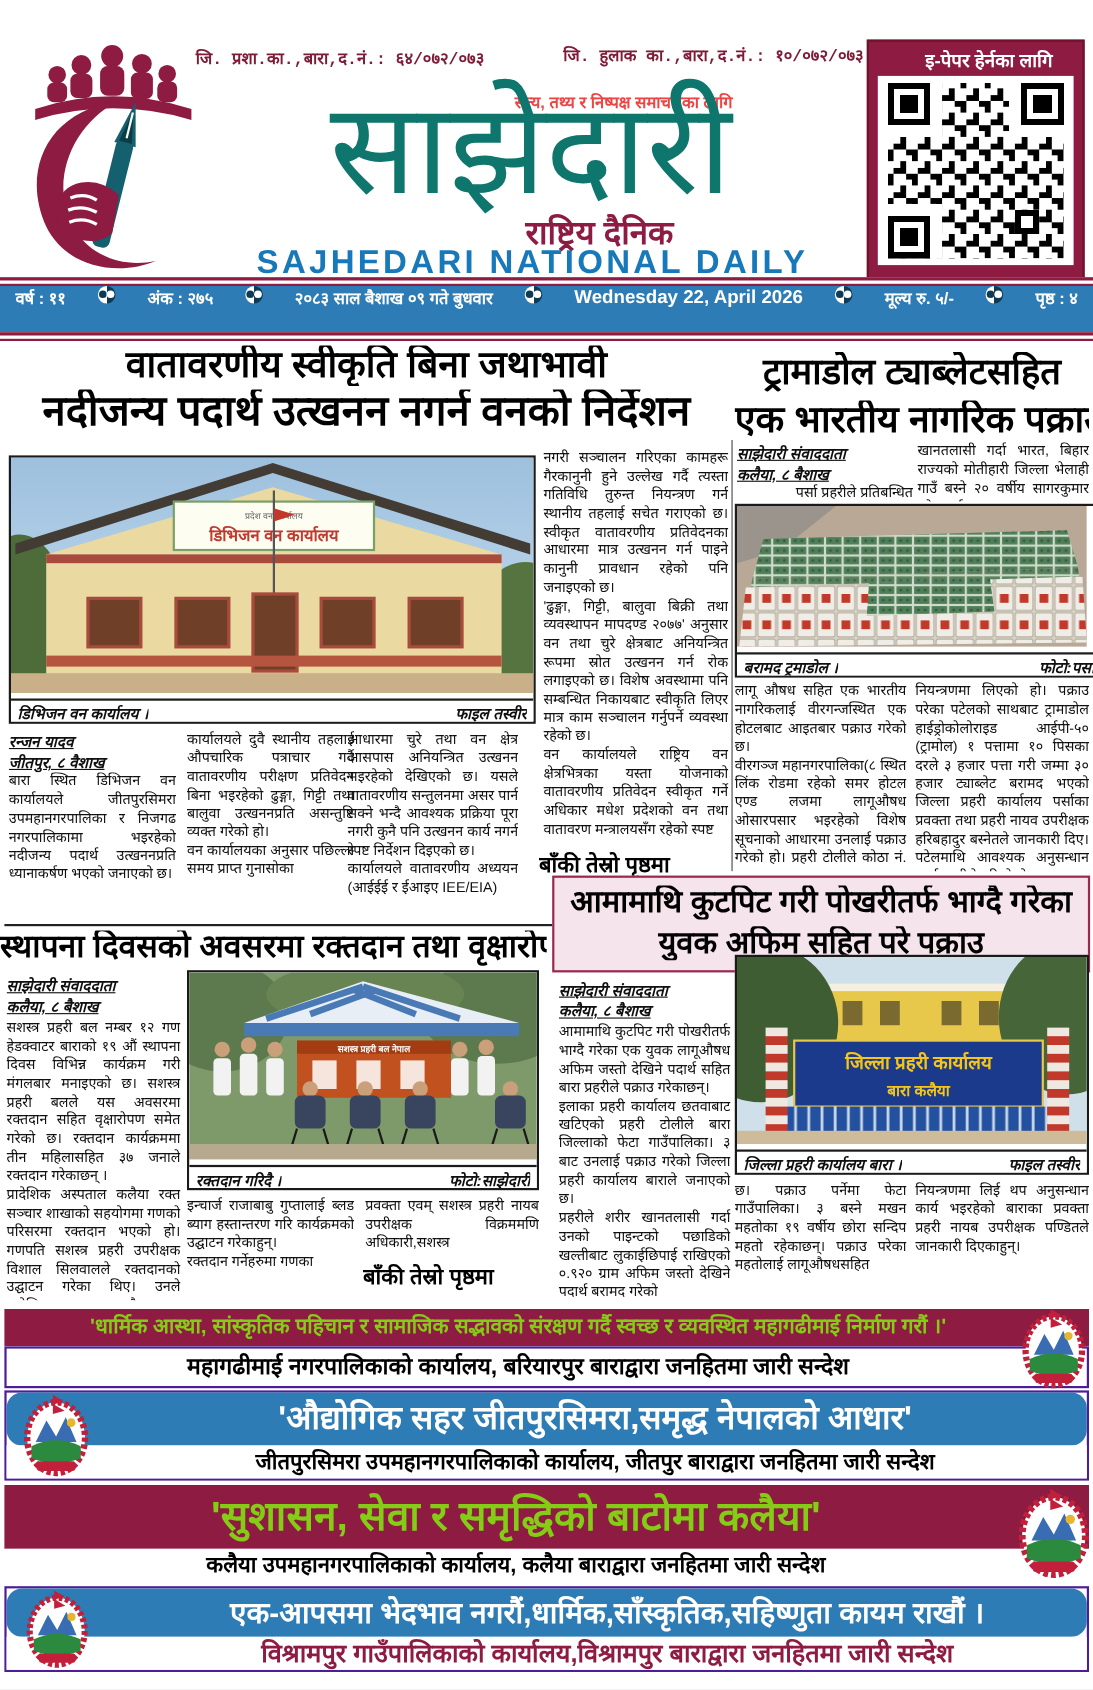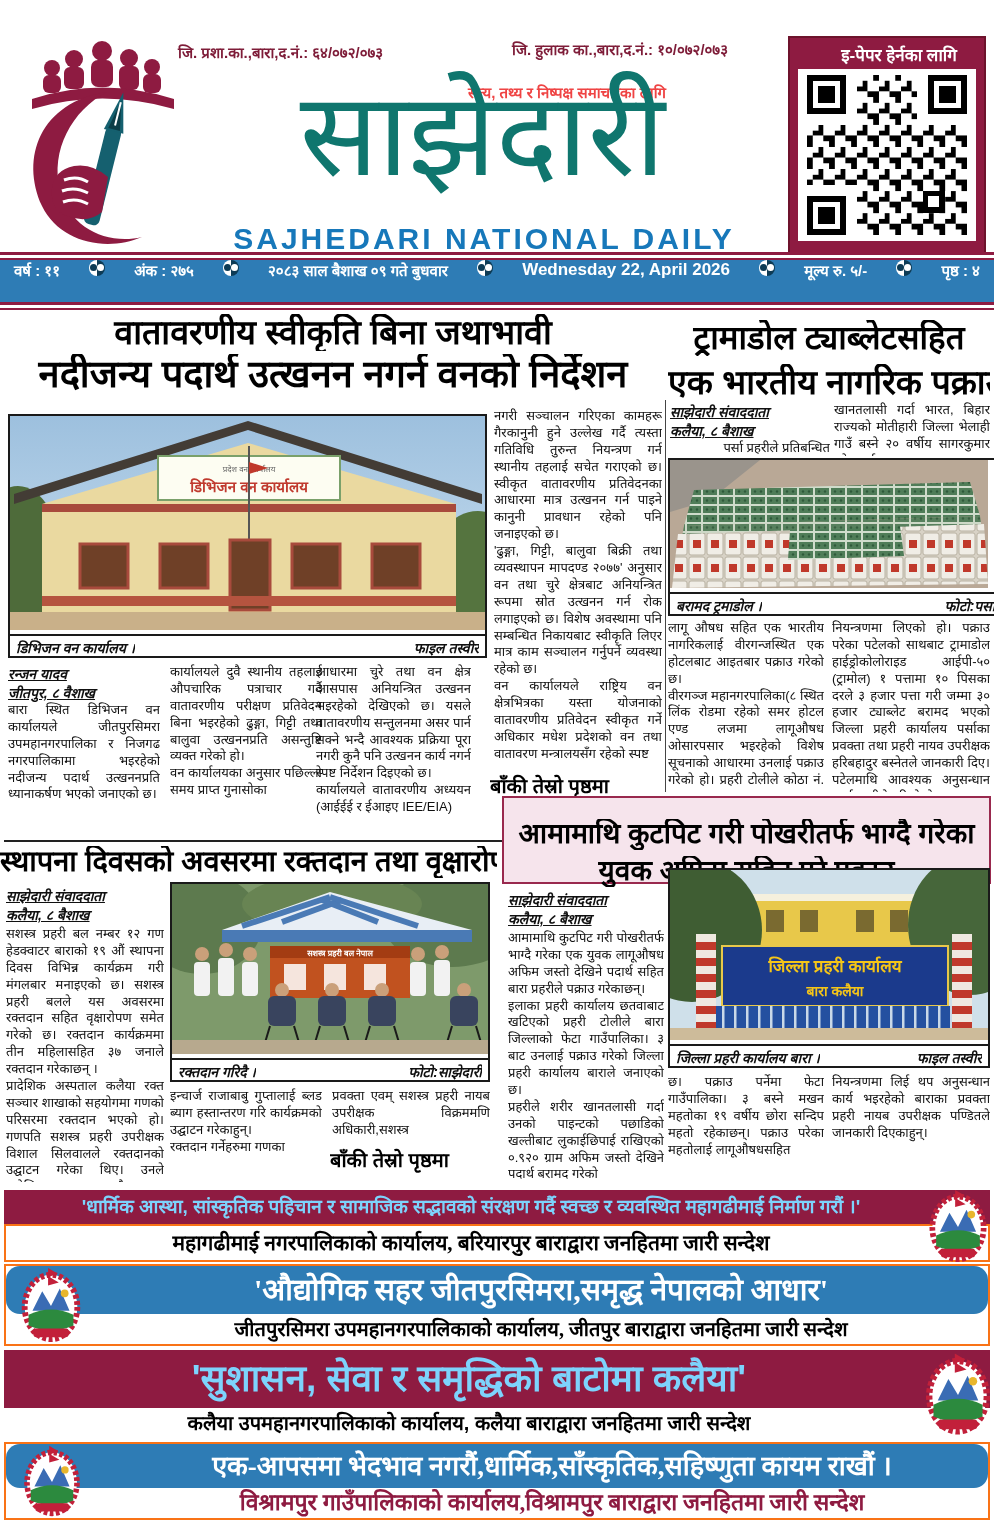--- a/index.html
+++ b/index.html
@@ -1,19 +1,19 @@
 <!DOCTYPE html>
 <html><head>
 <meta charset="utf-8">
 <style>
   html,body{margin:0;padding:0;background:#e9e9e9;}
   .page{position:relative;width:994px;height:1536px;background:#ffffff;margin:0 auto;
         font-family:"Liberation Sans","DejaVu Sans",sans-serif;overflow:hidden;}
   .abs{position:absolute;}
-  .reg{font-size:15px;font-weight:bold;color:#7e1c38;white-space:nowrap;}
+  .reg{font-size:15px;font-weight:bold;color:#7e1c38;white-space:nowrap;font-family:Liberation Mono, monospace;}
   .tagline{font-size:15px;font-weight:bold;color:#ef4444;white-space:nowrap;}
   .masthead{font-size:116px;font-weight:normal;color:#0f766e;text-align:center;line-height:150px;white-space:nowrap;overflow:hidden;}
   .subtitle{font-size:30px;font-weight:bold;color:#8e1b41;text-align:center;white-space:nowrap;}
   .entitle{font-size:30px;font-weight:bold;color:#1778ba;letter-spacing:3px;text-align:center;white-space:nowrap;}
   .qrbox{background:#8e1b41;border:2px solid #6d132c;box-sizing:border-box;text-align:center;}
   .qrlabel{color:#fff;font-weight:bold;font-size:17px;padding:5px 2px 3px;white-space:nowrap;overflow:hidden;margin-left:24px;}
   .qrwhite{background:#fff;width:178px;height:172px;margin:0 auto;display:flex;align-items:center;justify-content:center;}
   .rule2{box-sizing:border-box;border-top:3px solid #8e1b41;border-bottom:2px solid #8e1b41;background:#fff;}
   .datebar{background:#2e7cb5;color:#fff;display:flex;align-items:flex-start;justify-content:space-between;
            padding:0 14px;font-size:15px;font-weight:bold;box-sizing:border-box;white-space:nowrap;overflow:hidden;}
@@ -24,24 +24,24 @@
   .bodytxt{font-size:13px;line-height:1.30;text-align:justify;white-space:pre-line;overflow:hidden;color:#101010;}
   .byline{font-size:14px;font-weight:bold;font-style:italic;text-decoration:underline;color:#101010;white-space:nowrap;overflow:hidden;}
   .photo-box{border:2px solid #1a1a1a;background:#fff;box-sizing:border-box;overflow:hidden;}
   .capstrip{display:flex;justify-content:space-between;align-items:center;border-top:2px solid #1a1a1a;background:#fff;padding:2px 6px;height:24px;box-sizing:border-box;}
   .cap{font-size:14px;font-weight:bold;font-style:italic;color:#101010;white-space:nowrap;overflow:hidden;}
   .cont{font-weight:800;font-size:20px;color:#000;text-align:left;white-space:nowrap;overflow:hidden;}
   .vrule{width:1px;background:#444;}
   .hrule{height:2px;background:#222;}
   .opium-hbox{background:#f6e4ec;border:2px solid #99294e;box-sizing:border-box;}
   .ban-strip{box-sizing:border-box;text-align:center;white-space:nowrap;overflow:hidden;}
-  .ban-maroon{background:#8e1b41;color:#7dd3fc;font-weight:800;}
+  .ban-maroon{background:#8e1b41;color:#84cc16;font-weight:800;}
   .ban-blue{background:#2e7cb5;color:#fff;font-weight:800;border-radius:14px;}
   .ban-white{background:#fff;color:#000;font-weight:800;}
-  .ban-border-blue{border:2px solid #f97316;box-sizing:border-box;font-family:Liberation Serif, serif;}
+  .ban-border-blue{border:2px solid #4c1d95;box-sizing:border-box;}
   svg text{font-family:"Liberation Sans","DejaVu Sans",sans-serif;}
 </style>
 </head>
 <body>
 
 <div class="page">
 
   <svg width="0" height="0" style="position:absolute" aria-hidden="true">
     <defs>
       <g id="emblem">
@@ -82,20 +82,21 @@
       <path d="M50 153 q13 -5 26 2"></path>
       <path d="M51 164 q13 -5 25 2"></path>
     </g>
   </svg>
 
   <div class="abs reg" style="left:178px;top:42px">जि. प्रशा.का.,बारा,द.नं.: ६४/०७२/०७३</div>
   <div class="abs reg" style="left:512px;top:39px">जि. हुलाक का.,बारा,द.नं.: १०/०७२/०७३</div>
   <div class="abs tagline" style="left:468px;top:82px">सत्य, तथ्य र निष्पक्ष समाचारका लागि</div>
 
   <div class="abs masthead" style="left:180px;top:60px;width:605px;height:152px">साझेदारी</div>
+  <div class="abs subtitle" style="left:400px;top:190px;width:290px">राष्ट्रिय दैनिक</div>
   <div class="abs entitle" style="left:188px;top:222px;width:592px">SAJHEDARI NATIONAL DAILY</div>
 
   <div class="abs qrbox" style="left:788px;top:36px;width:198px;height:222px">
     <div class="qrlabel">इ-पेपर हेर्नका लागि</div>
     <div class="qrwhite">
       <svg width="166" height="160" viewBox="0 0 29 29" shape-rendering="crispEdges">
         <defs>
           <pattern id="qrp" width="4" height="4" patternUnits="userSpaceOnUse">
             <rect x="0" y="0" width="1" height="1" fill="#000"></rect>
             <rect x="2" y="1" width="1" height="1" fill="#000"></rect>
@@ -316,21 +317,21 @@
       <span class="cap">बरामद ट्रमाडोल ।</span>
       <span class="cap">फोटो:पर्सा प्रहरी</span>
     </div>
   </div>
 
   <div class="abs bodytxt" style="left:668px;top:620px;width:156px;height:172px">लागू औषध सहित एक भारतीय नागरिकलाई वीरगन्जस्थित एक होटलबाट आइतबार पक्राउ गरेको छ।
 वीरगञ्ज महानगरपालिका(८ स्थित लिंक रोडमा रहेको समर होटल एण्ड लजमा लागूऔषध ओसारपसार भइरहेको विशेष सूचनाको आधारमा उनलाई पक्राउ गरेको हो। प्रहरी टोलीले कोठा नं. १०५ मा</div>
   <div class="abs bodytxt" style="left:832px;top:620px;width:158px;height:172px">नियन्त्रणमा लिएको हो। पक्राउ परेका पटेलको साथबाट ट्रामाडोल हाईड्रोकोलोराइड आईपी-५० (ट्रामोल) १ पत्तामा १० पिसका दरले ३ हजार पत्ता गरी जम्मा ३० हजार ट्याब्लेट बरामद भएको जिल्ला प्रहरी कार्यालय पर्साका प्रवक्ता तथा प्रहरी नायव उपरीक्षक हरिबहादुर बस्नेतले जानकारी दिए। पटेलमाथि आवश्यक अनुसन्धान कार्य प्रहरीले गरिरहेको छ।</div>
 
   <div class="abs opium-hbox" style="left:502px;top:796px;width:489px;height:88px">
-    <div class="hl" style="font-size:28px;margin-top:21px">आमामाथि कुटपिट गरी पोखरीतर्फ भाग्दै गरेका</div>
+    <div class="hl" style="font-size:28px;margin-top:7px">आमामाथि कुटपिट गरी पोखरीतर्फ भाग्दै गरेका</div>
     <div class="hl" style="font-size:28px;margin-top:6px">युवक अफिम सहित परे पक्राउ</div>
   </div>
   <div class="abs" style="left:508px;top:890px;width:160px">
     <div class="byline">साझेदारी संवाददाता</div>
     <div class="byline">कलैया, ८ बैशाख</div>
   </div>
   <div class="abs bodytxt" style="left:508px;top:930px;width:156px;height:256px">आमामाथि कुटपिट गरी पोखरीतर्फ भाग्दै गरेका एक युवक लागूऔषध अफिम जस्तो देखिने पदार्थ सहित बारा प्रहरीले पक्राउ गरेकाछन्।
 इलाका प्रहरी कार्यालय छतवाबाट खटिएको प्रहरी टोलीले बारा जिल्लाको फेटा गाउँपालिका। ३ बाट उनलाई पक्राउ गरेको जिल्ला प्रहरी कार्यालय बाराले जनाएको छ।
 प्रहरीले शरीर खानतलासी गर्दा उनको पाइन्टको पछाडिको खल्तीबाट लुकाईछिपाई राखिएको ०.९२० ग्राम अफिम जस्तो देखिने पदार्थ बरामद गरेको</div>
 

